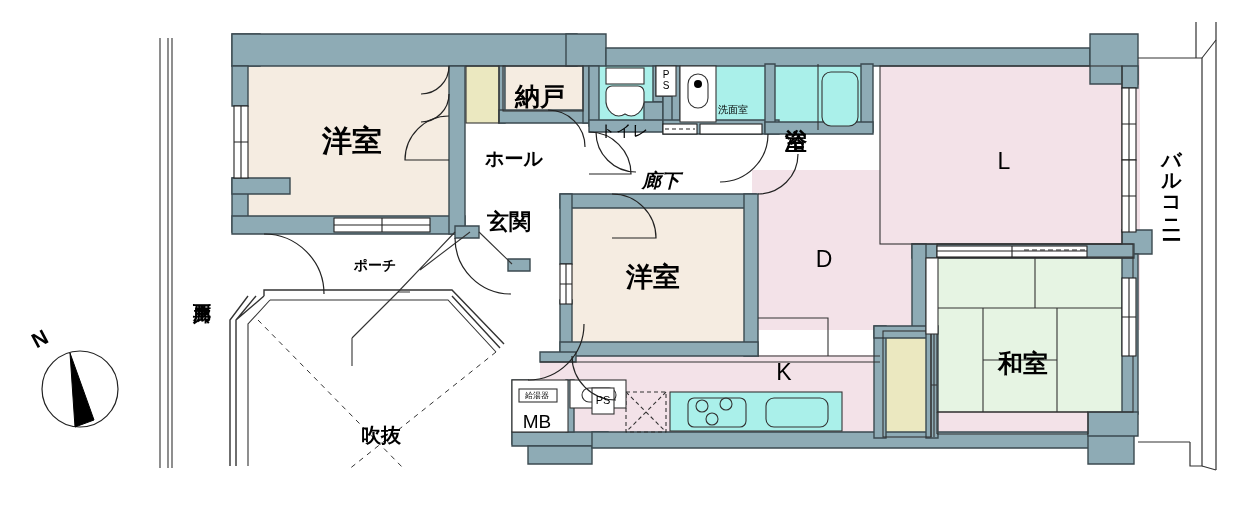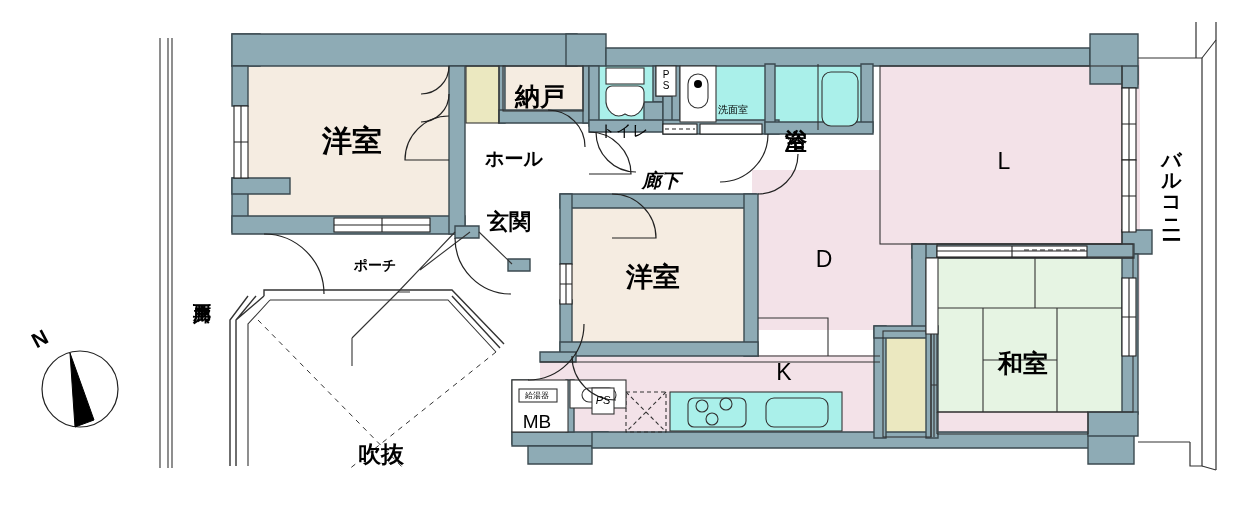--- a/index.html
+++ b/index.html
@@ -222,32 +222,32 @@
     <div class="lbl ctr" style="left:624px;top:131px;font-size:16px;font-weight:normal;">トイレ</div>
     <div class="lbl ctr" style="left:733px;top:110px;font-size:10px;">洗面室</div>
     <div class="lbl ctr vert" style="left:796px;top:111px;font-size:22px;font-weight:bold;">浴室</div>
     <div class="lbl ctr" style="left:661px;top:180px;font-size:19px;font-weight:bold;font-style:italic;">廊下</div>
     <div class="lbl ctr" style="left:653px;top:277px;font-size:27px;font-weight:bold;">洋室</div>
     <div class="lbl ctr" style="left:1004px;top:161px;font-size:23px;">L</div>
     <div class="lbl ctr" style="left:824px;top:259px;font-size:23px;">D</div>
     <div class="lbl ctr" style="left:784px;top:372px;font-size:23px;">K</div>
     <div class="lbl ctr" style="left:1023px;top:330px;font-size:25px;font-weight:bold;margin-top:33px;">和室</div>
     <div class="lbl ctr" style="left:375px;top:265px;font-size:14px;font-weight:bold;">ポーチ</div>
-    <div class="lbl ctr" style="left:381px;top:454px;font-size:23px;font-weight:bold;">吹抜</div>
+    <div class="lbl ctr" style="left:381px;top:435px;font-size:20px;font-weight:bold;">吹抜</div>
   </div>
 
   <div>
     <div class="lbl ctr vert" style="left:1172px;top:183px;font-size:20px;font-weight:bold;">バルコニー</div>
     <div class="lbl ctr vert" style="left:202px;top:290px;font-size:18px;font-weight:bold;">共用廊下</div>
   </div>
 
   <div>
     <div class="lbl ctr" style="left:537px;top:421px;font-size:19px;text-align:center;">MB</div>
     <div class="lbl ctr" style="left:537px;top:396px;font-size:8px;">給湯器</div>
-    <div class="lbl ctr" style="left:603px;top:400px;font-size:11px;font-style:italic;">PS</div>
+    <div class="lbl ctr" style="left:603px;top:400px;font-size:11px;">PS</div>
     <div class="lbl ctr" style="left:666px;top:80px;font-size:10px;line-height:1.05;white-space:pre;">P
 S</div>
   </div>
 
   <svg style="position:absolute;left:32px;top:330px;" width="100" height="110" viewBox="0 0 100 110">
     <circle cx="48" cy="59" r="38" fill="#fff" stroke="#222" stroke-width="1.2"></circle>
     <path d="M 38,23 L 62,90 L 43,97 Z" fill="#000" stroke="#000" stroke-width="1"></path>
   </svg>
   <div class="lbl" style="left:32px;top:328px;font-size:21px;font-weight:bold;transform:rotate(-28deg);">N</div>
 

